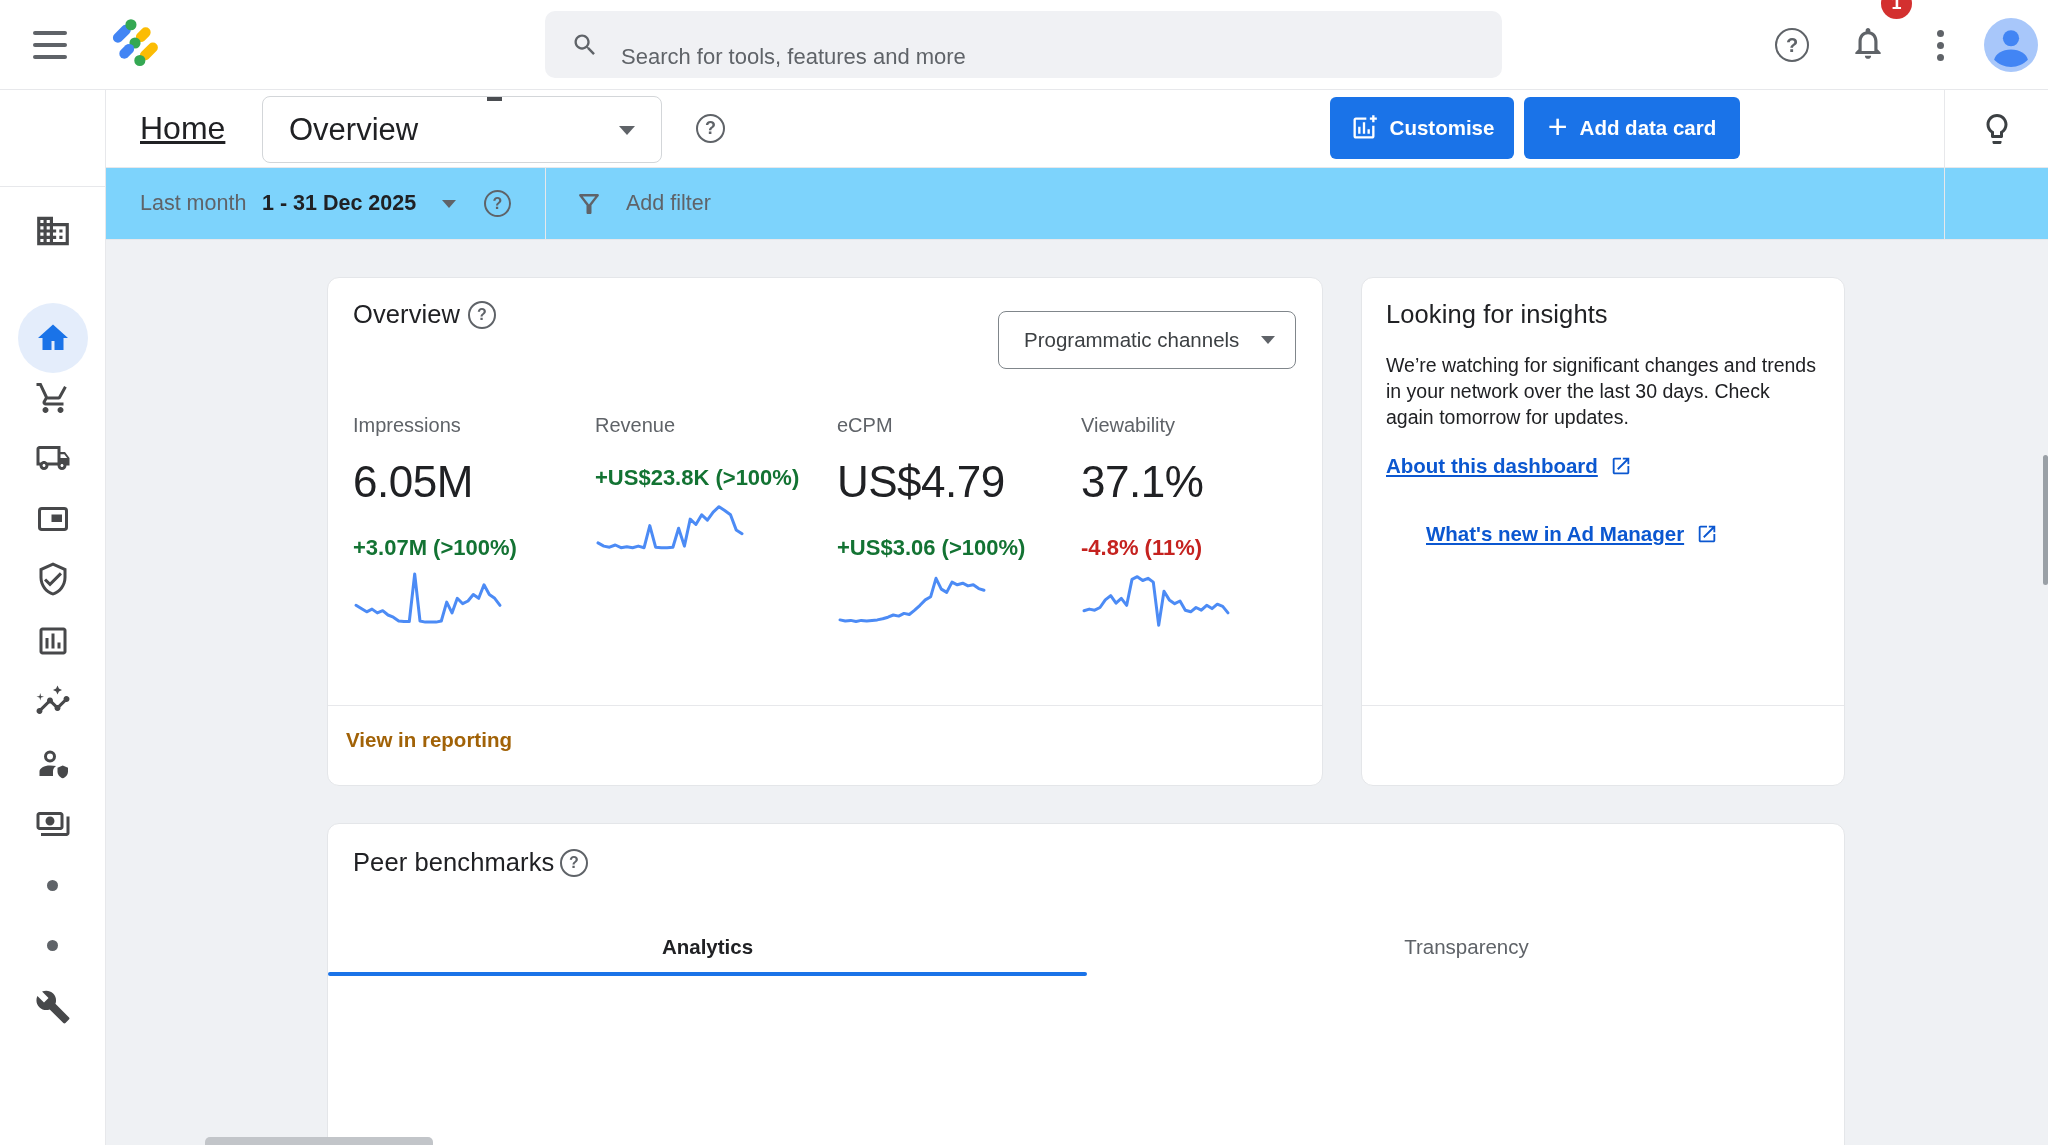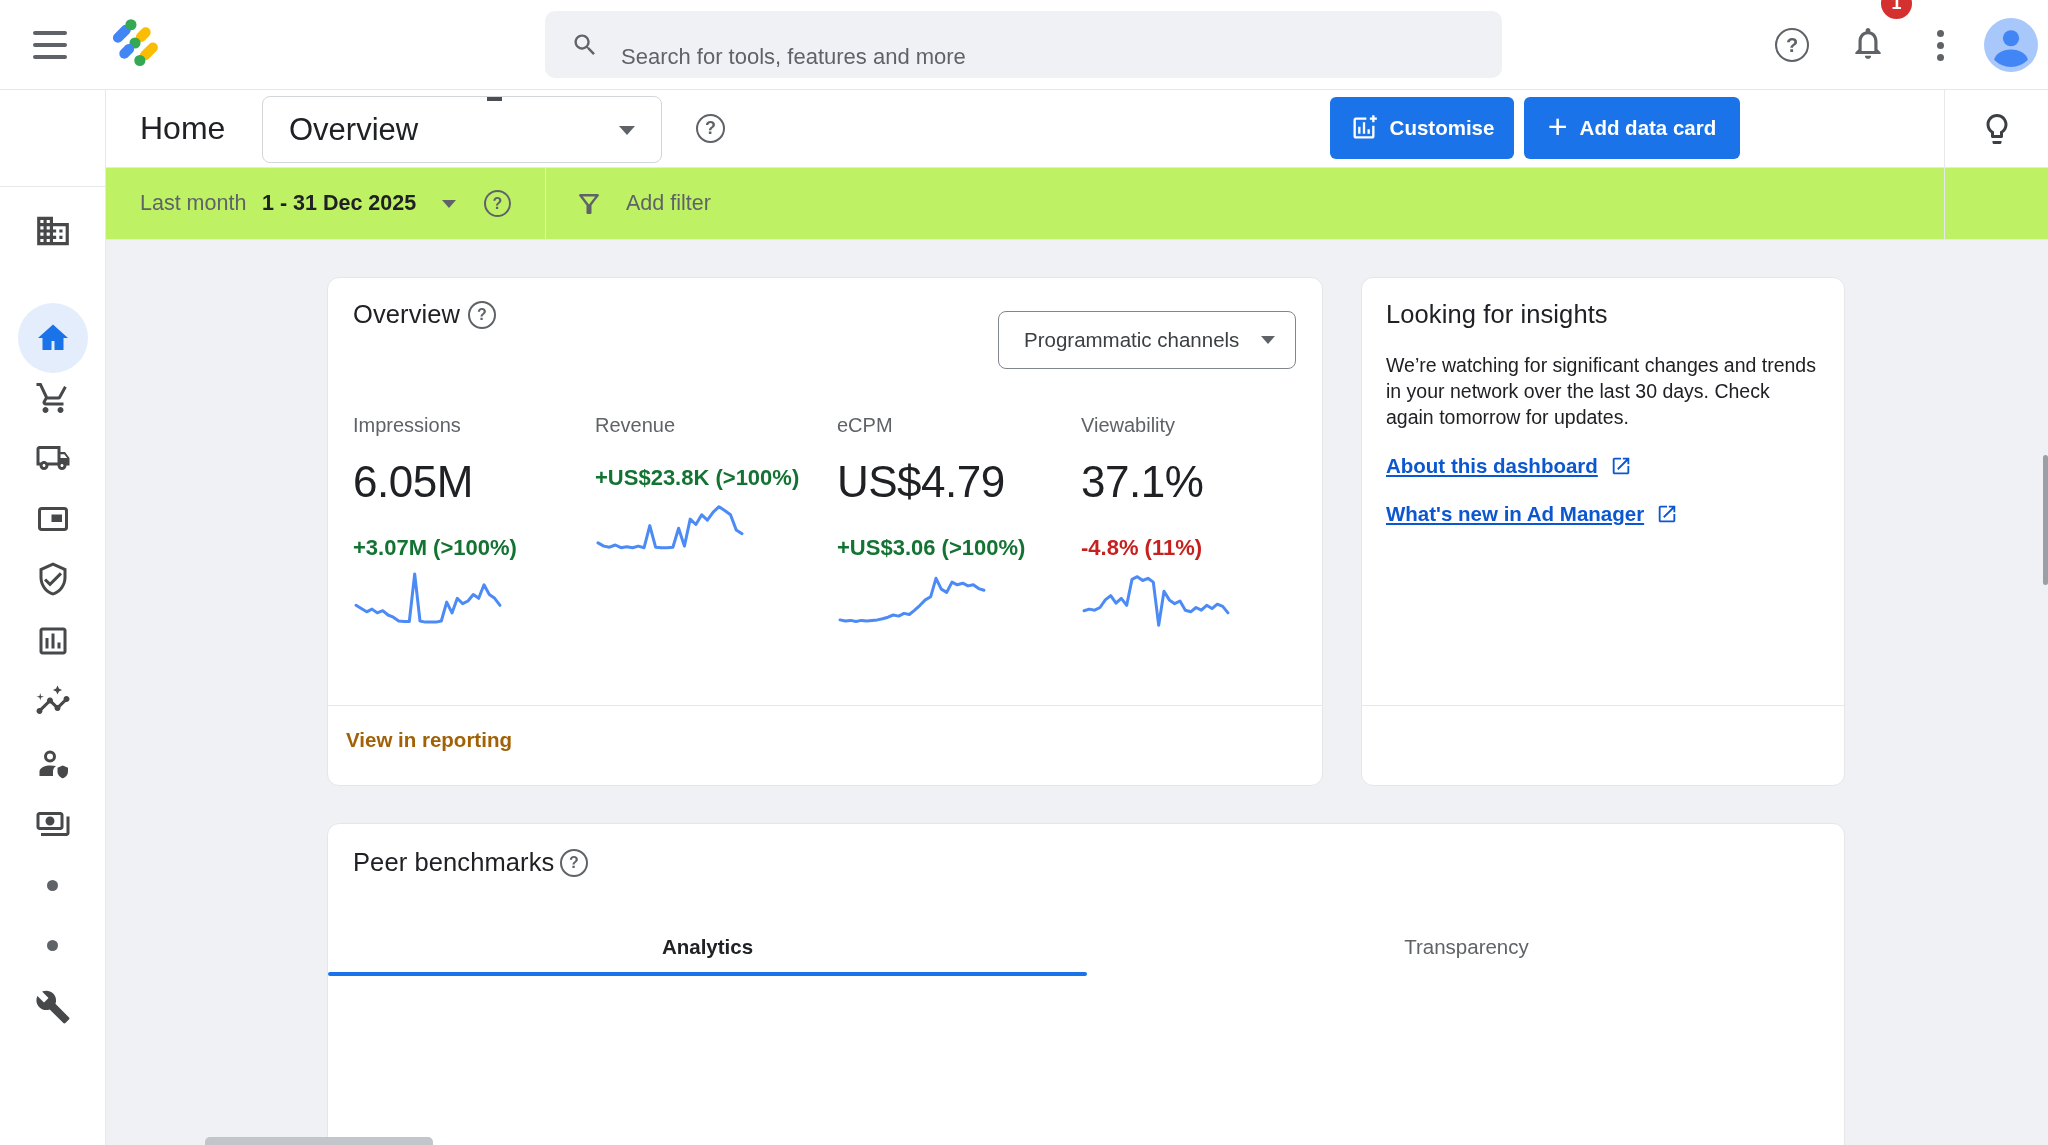--- a/index.html
+++ b/index.html
@@ -30,21 +30,21 @@
   
   #sidebar { position:absolute; left:0; top:90px; width:106px; height:1055px; background:#fff;
     border-right:1px solid #e7e8eb; z-index:4; }
   .side-item { position:absolute; left:0; width:105px; display:flex; justify-content:center; }
   .side-pill { position:absolute; left:18px; width:70px; height:70px; border-radius:50%; background:#e4edfb; }
   #side-divider { position:absolute; left:0; top:96px; width:105px; height:1px; background:#e7e8eb; }
   .dot-glyph { width:11px; height:11px; border-radius:50%; background:#5f6368; }
 
   
   #header-row { position:absolute; left:106px; top:90px; width:1942px; height:77px; background:#fff; }
-  #page-title { position:absolute; left:34px; top:0; height:77px; line-height:77px; font-size:32px; color:#202124; }
+  #page-title { position:absolute; left:34px; top:0; height:77px; line-height:77px; font-size:32px; color:#202124;text-decoration:underline; }
   #view-select { position:absolute; left:156px; top:6px; width:400px; height:67px;
     border:1px solid #d3d6d9; border-radius:8px; cursor:pointer; }
   #view-select .val { position:absolute; left:26px; top:0; height:65px; line-height:65px; font-size:31px; color:#202124; }
   #label-notch { position:absolute; left:224px; top:0px; width:15px; height:4px; background:#4a4d51; }
   .caret { width:0; height:0; border-left:8px solid transparent; border-right:8px solid transparent;
     border-top:9px solid #5f6368; }
   #view-caret { position:absolute; right:26px; top:29px; }
   .help-circle { width:29px; height:29px; border-radius:50%; border:2.5px solid #5f6368;
     color:#5f6368; font-size:18px; font-weight:bold; display:flex; align-items:center; justify-content:center; }
   #help-view { position:absolute; left:590px; top:24px; }
@@ -52,21 +52,21 @@
     display:flex; align-items:center; justify-content:center; gap:12px; font-size:20.5px; font-weight:bold; cursor:pointer; }
   #btn-customise { left:1224px; width:184px; }
   #btn-addcard { left:1418px; width:216px; }
   #clear-ws { position:absolute; left:1658px; top:0; height:77px; line-height:77px;
     font-size:20.5px; font-weight:bold; color:#1a73e8; cursor:pointer; }
   #hdr-vdivider { position:absolute; left:1944px; top:90px; width:1px; height:150px; background:#e7e8eb; z-index:6; }
   #bulb-panel { position:absolute; left:1945px; top:90px; width:103px; height:77px; background:#fff;
     display:flex; align-items:center; justify-content:center; }
 
   
-  #filter-row { position:absolute; left:106px; top:167px; width:1942px; height:73px; background:#bef264;
+  #filter-row { position:absolute; left:106px; top:167px; width:1942px; height:73px; background:#7dd3fc;
     border-top:1px solid #e7e8eb; border-bottom:1px solid #e7e8eb; }
   #range-label { position:absolute; left:34px; top:0; height:71px; line-height:71px; font-size:21.5px; color:#5f6368; }
   #range-value { position:absolute; left:156px; top:0; height:71px; line-height:71px; font-size:21.5px; font-weight:bold; color:#202124; }
   #range-caret { position:absolute; left:336px; top:32px; border-left-width:7px; border-right-width:7px; border-top-width:8px; }
   #help-range { position:absolute; left:378px; top:22px; width:27px; height:27px; font-size:16px; }
   #filter-vdivider { position:absolute; left:439px; top:0; width:1px; height:71px; background:#e7e8eb; }
   #funnel { position:absolute; left:468px; top:21px; }
   #add-filter { position:absolute; left:520px; top:0; height:71px; line-height:71px; font-size:21.5px; color:#5f6368; }
 
   
@@ -88,21 +88,21 @@
   .metric .m-value { font-size:44px; color:#202124; letter-spacing:-0.5px; margin-top:20px; }
   .metric .m-delta { font-size:22px; font-weight:bold; margin-top:28px; }
   .metric svg.spark { margin-top:10px; display:block; }
   #ov-divider, #ins-divider { position:absolute; left:0; top:427px; width:100%; height:1px; background:#e7e8eb; }
   #view-reporting { position:absolute; left:18px; top:450px; font-size:20.5px; font-weight:bold; color:#a16207; cursor:pointer; }
 
   
   #ins-body { position:absolute; left:24px; top:74px; width:436px; font-size:19.5px; color:#202124; line-height:26px; }
   .ins-link { position:absolute; left:24px; display:flex; align-items:center; gap:12px; cursor:pointer; }
   .ins-link .txt { font-size:20.5px; font-weight:bold; color:#0b57d0; text-decoration:underline; }
-  #ins-link-0 { top:176px; } #ins-link-1 { top:224px; }
+  #ins-link-0 { top:176px; } #ins-link-1 { top:244px;margin-left:40px; }
 
   
   .tab { position:absolute; top:98px; width:759px; height:50px; text-align:center; line-height:50px;
     font-size:20.5px; cursor:pointer; }
   #tab-0 { left:0; color:#202124; font-weight:bold; }
   #tab-1 { left:759px; color:#5f6368; }
   #tab-underline { position:absolute; left:0; top:148px; width:759px; height:4px; background:#1a73e8; border-radius:2px; }
 
   
   #bottom-bar { position:absolute; left:205px; top:1137px; width:228px; height:10px;

